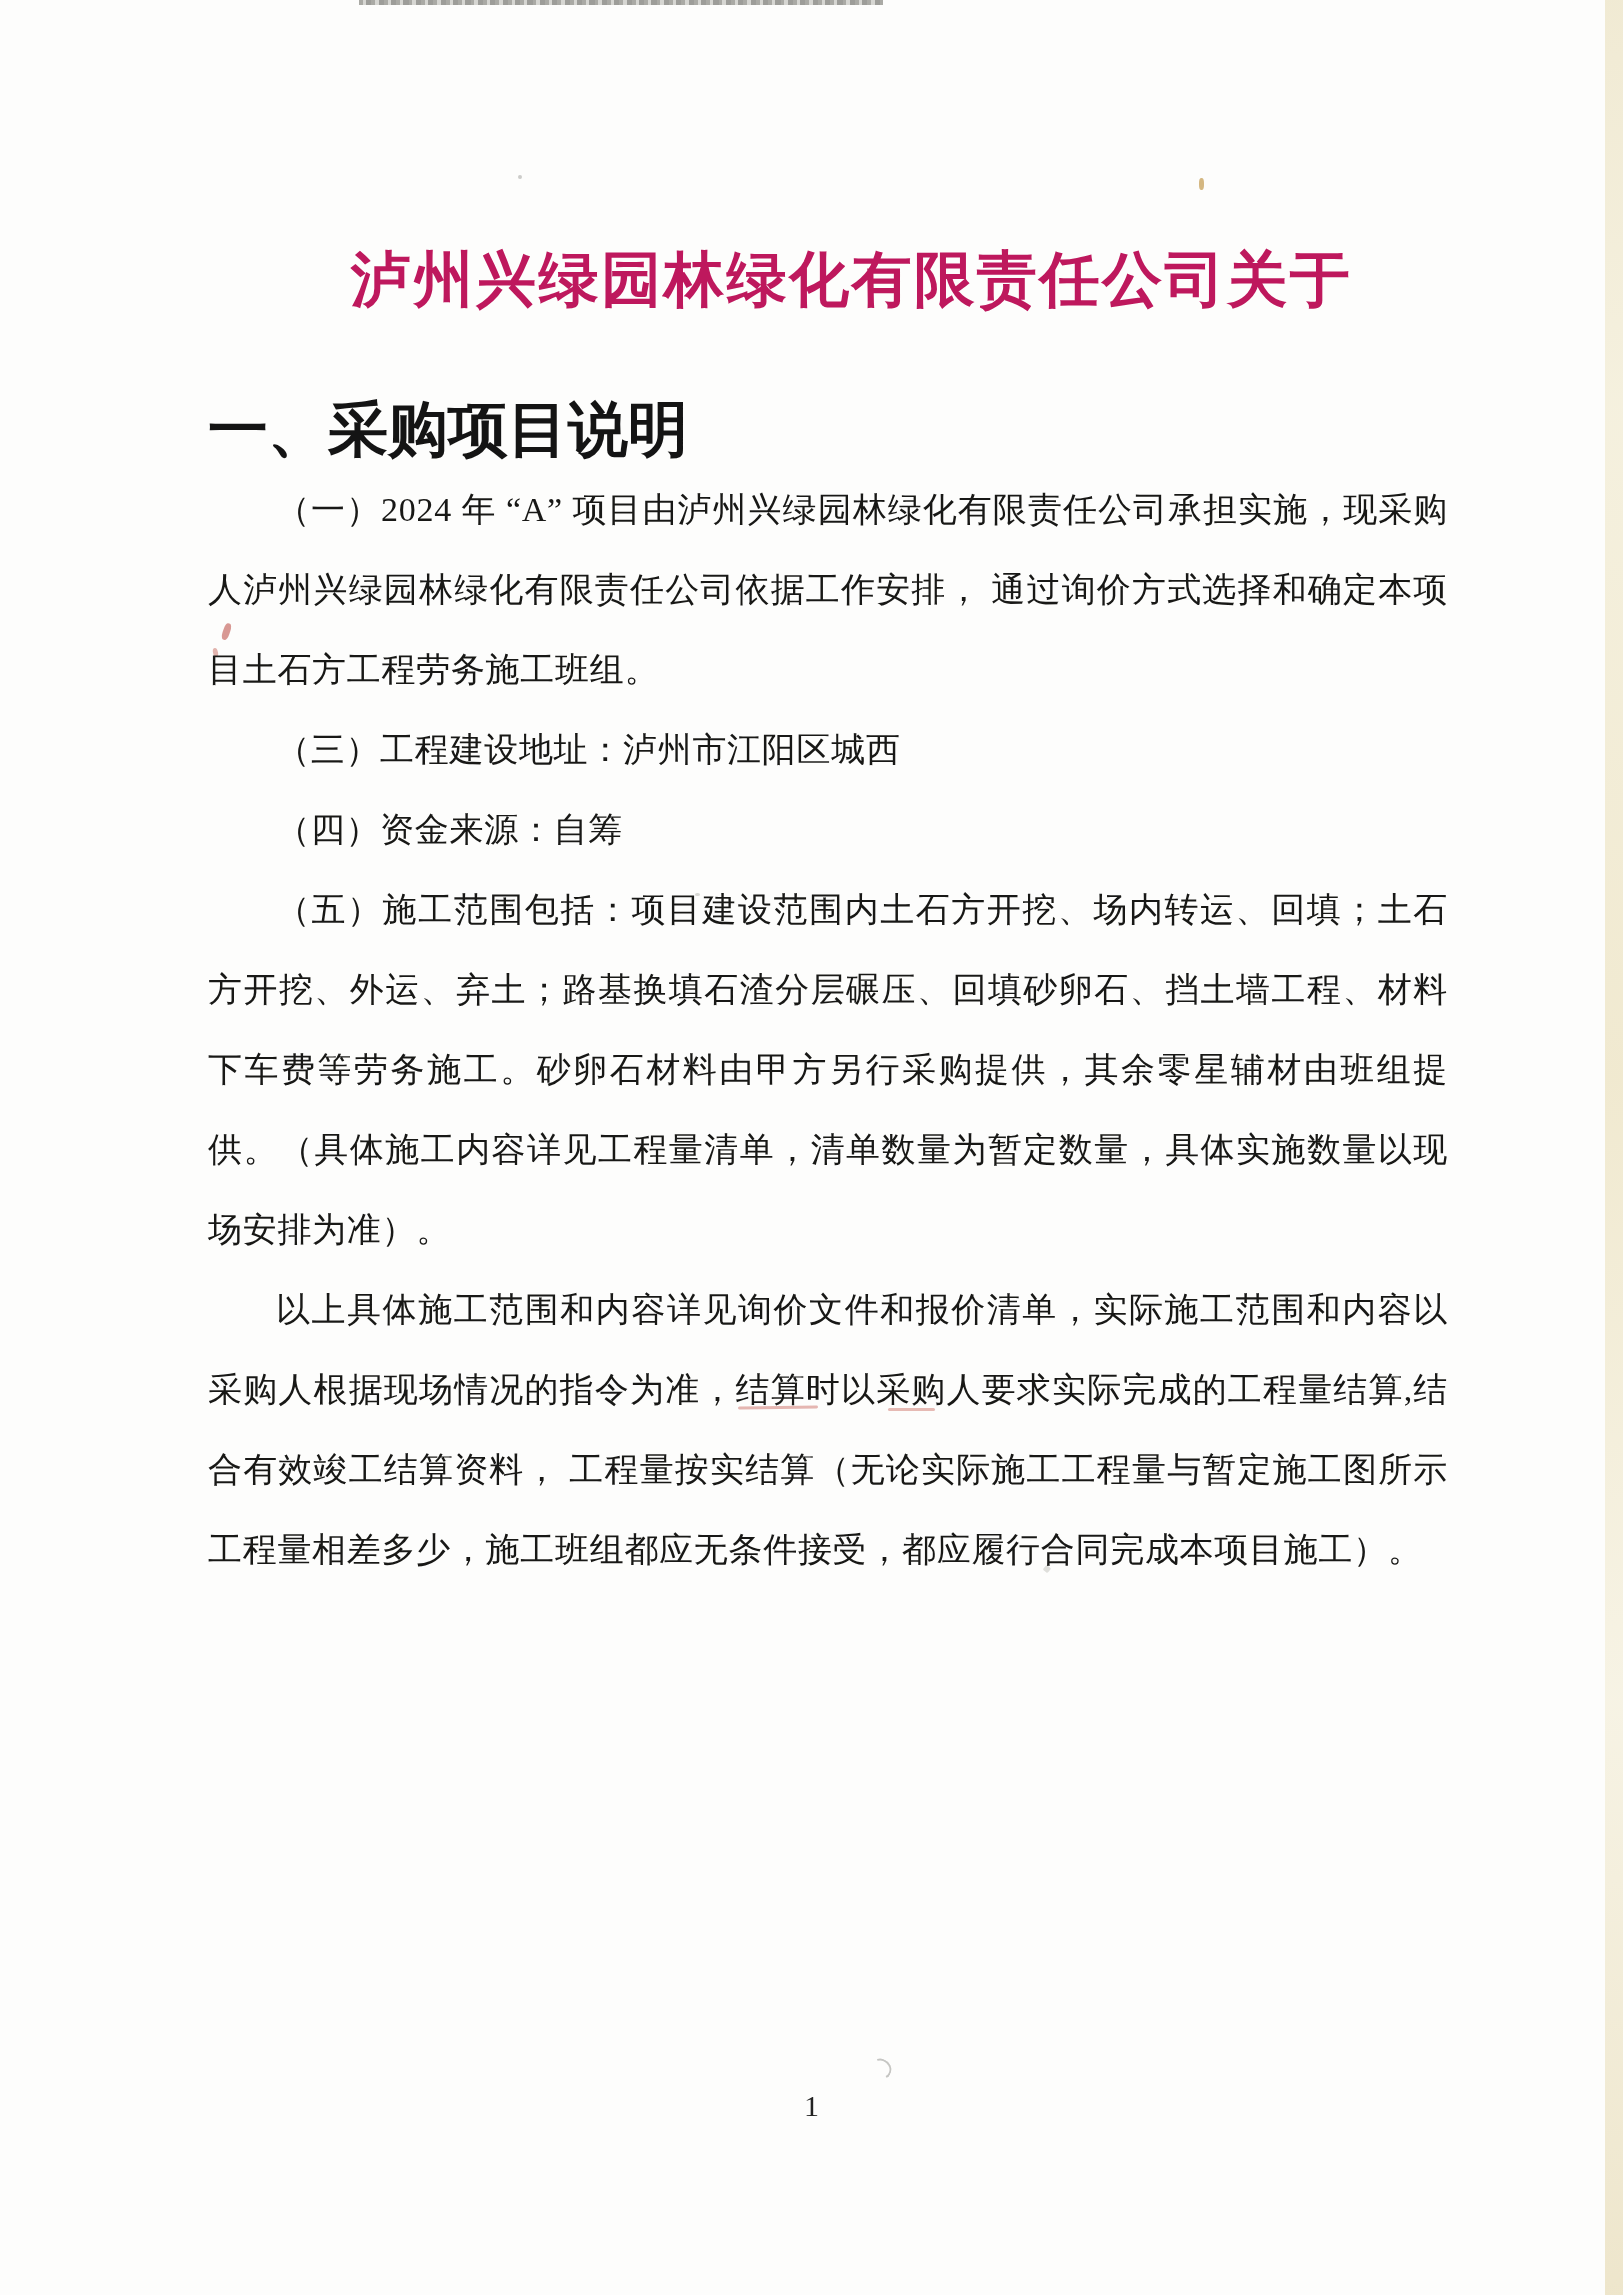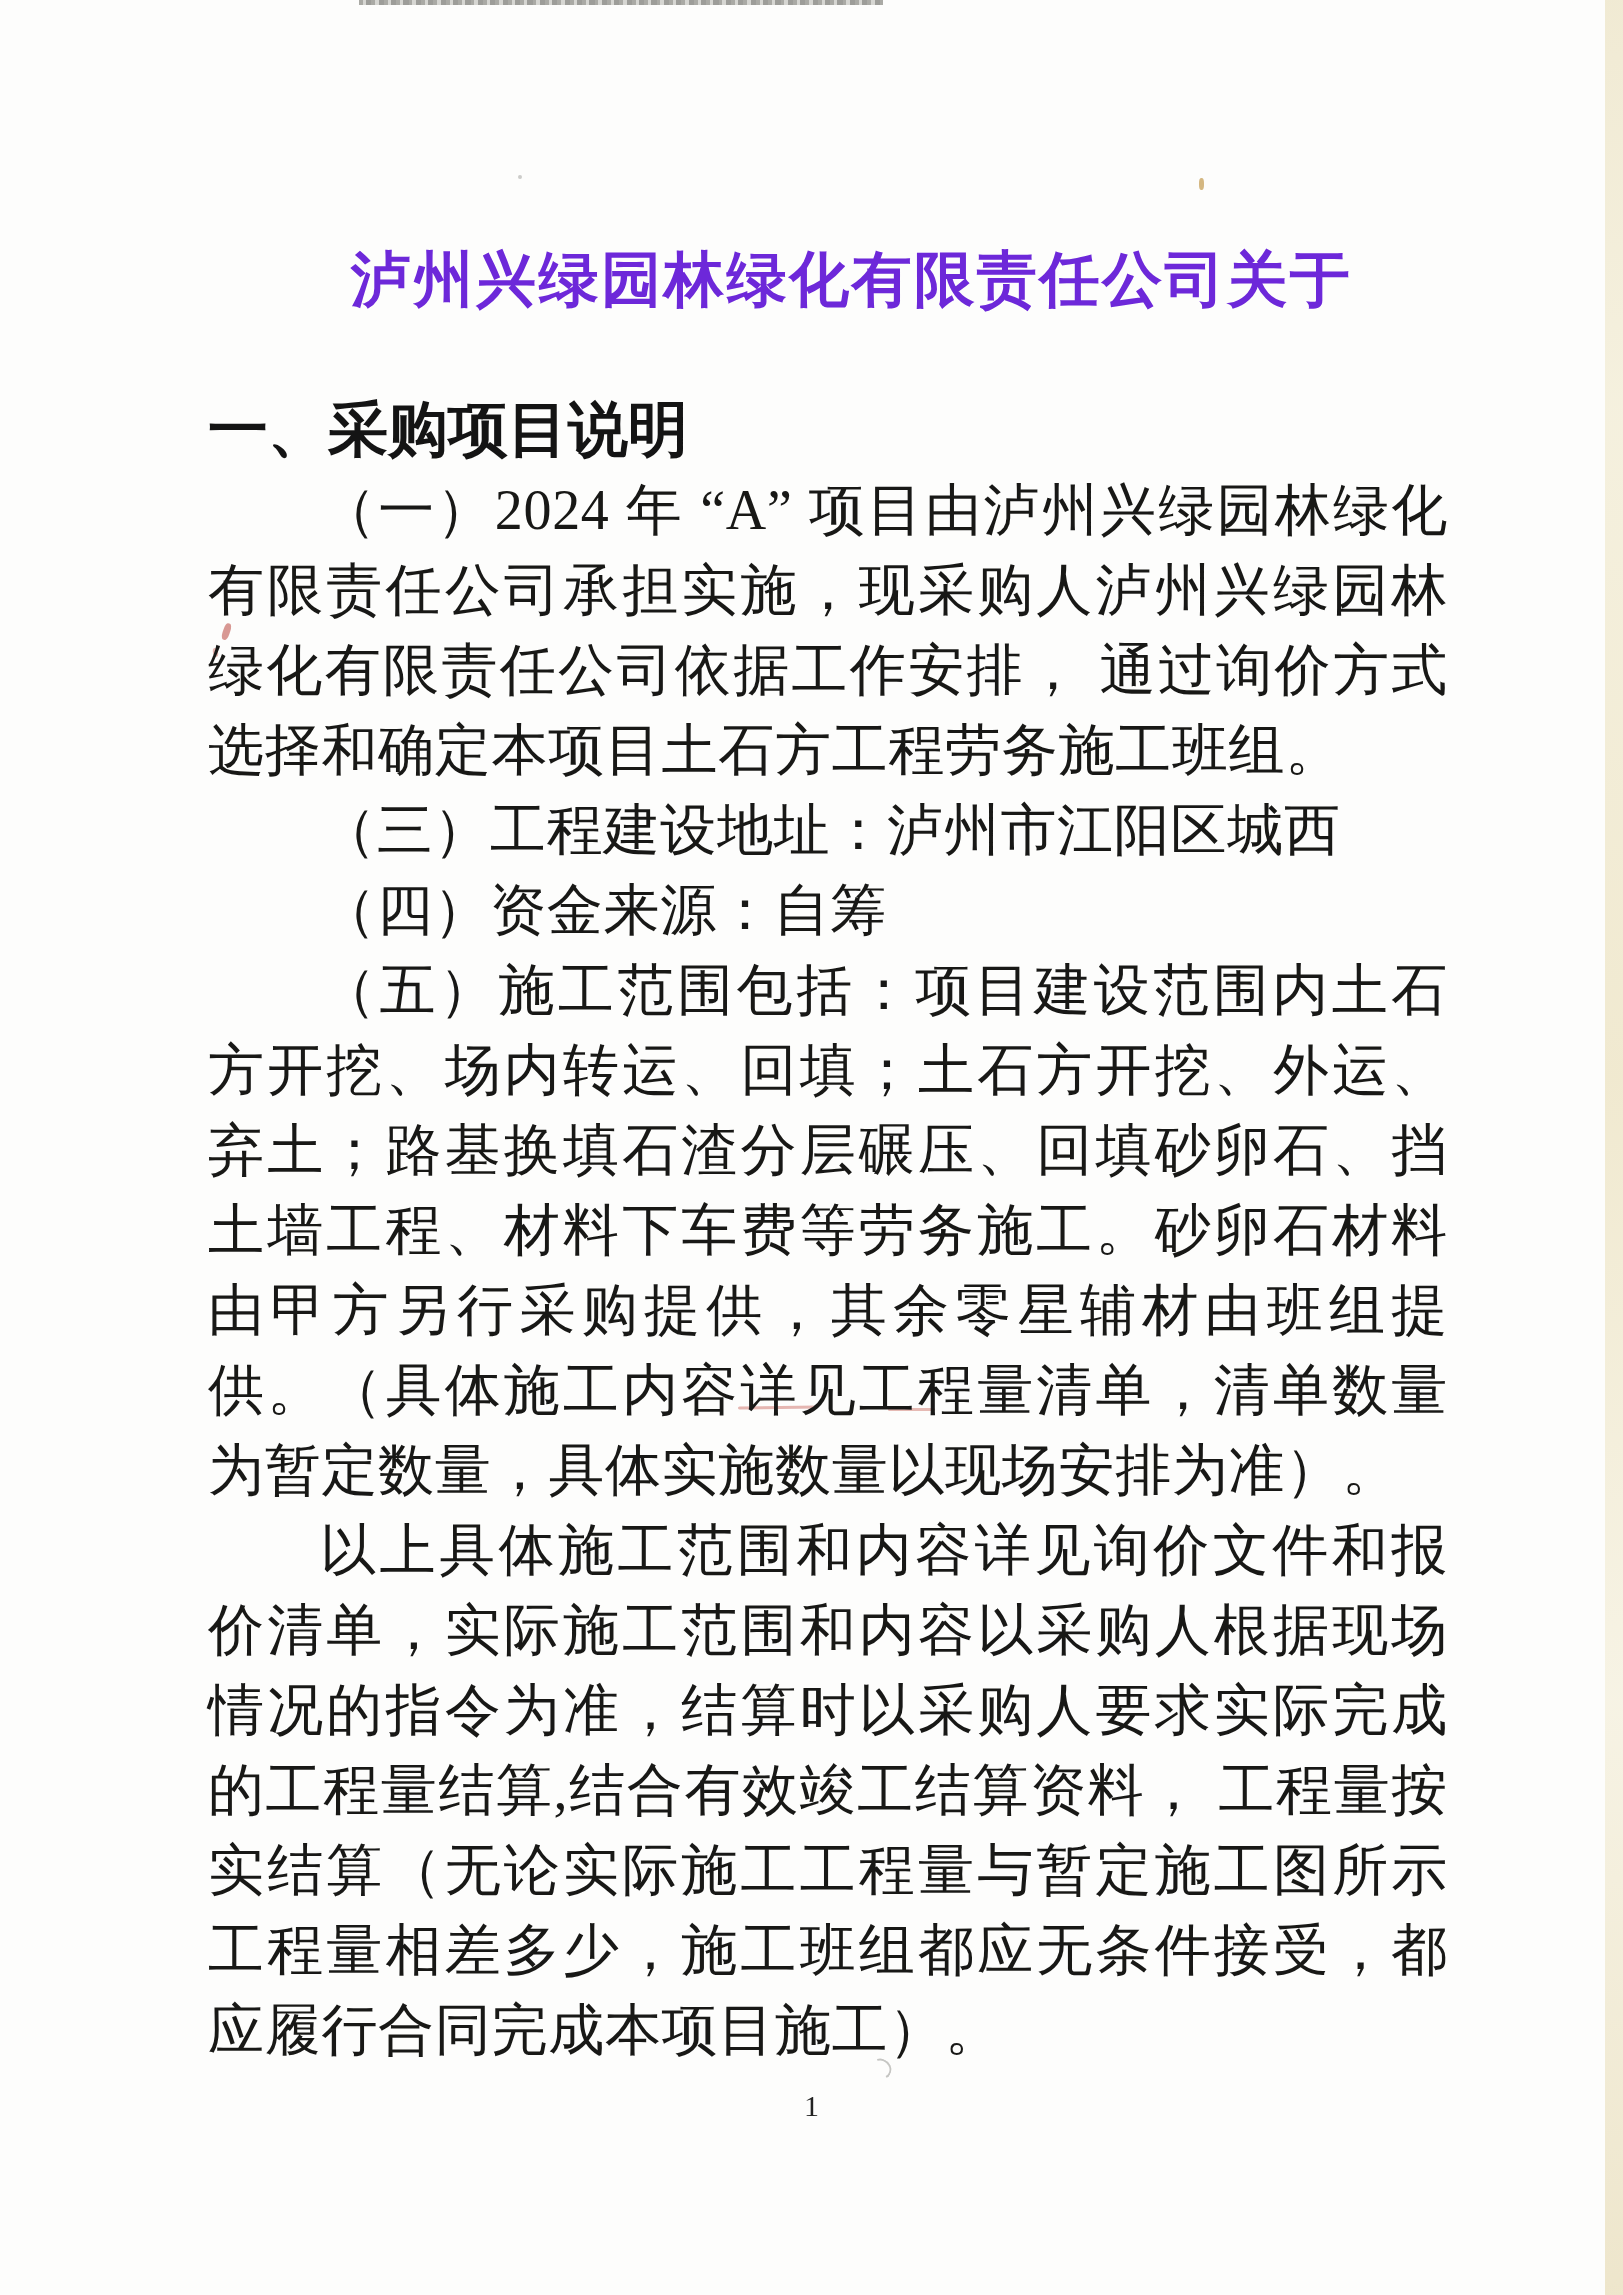--- a/index.html
+++ b/index.html
@@ -59,35 +59,35 @@
   .doc-title {
     margin: 0;
     padding-top: 237px;
     transform: translateX(23.6px);
     text-align: center;
     font-family: "Liberation Sans", "DejaVu Sans", sans-serif;
     font-weight: 700;
     font-size: 60px;
     line-height: 85px;
     letter-spacing: 2.6px;
-    color: #6d28d9;
+    color: #be185d;
   }
   .doc-title .t-line { display: block; }
   .doc-title .t-line-3 { letter-spacing: 19.6px; }
   .section-heading {
     margin: 68px 0 0 0;
     font-family: "Liberation Sans", "DejaVu Sans", sans-serif;
     font-weight: 700;
     font-size: 60px;
     line-height: 80px;
     color: #141414;
   }
   .body-text {
     font-family: "Liberation Serif", "DejaVu Serif", serif;
-    font-size: 56px;
+    font-size: 34px;
     line-height: 80px;
     color: #181816;
   }
   .body-text p {
     margin: 0;
     text-indent: 2em;
     text-align: justify;
     letter-spacing: 0.7px;
   }
   .page-number {

